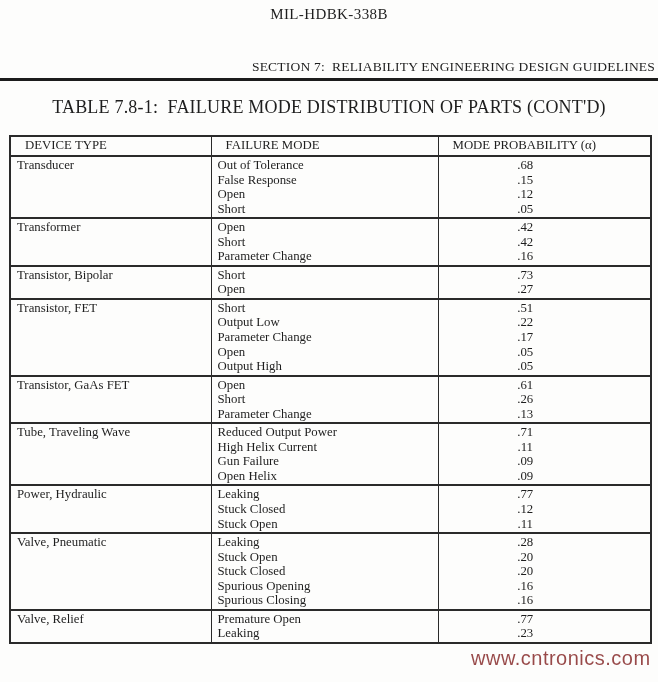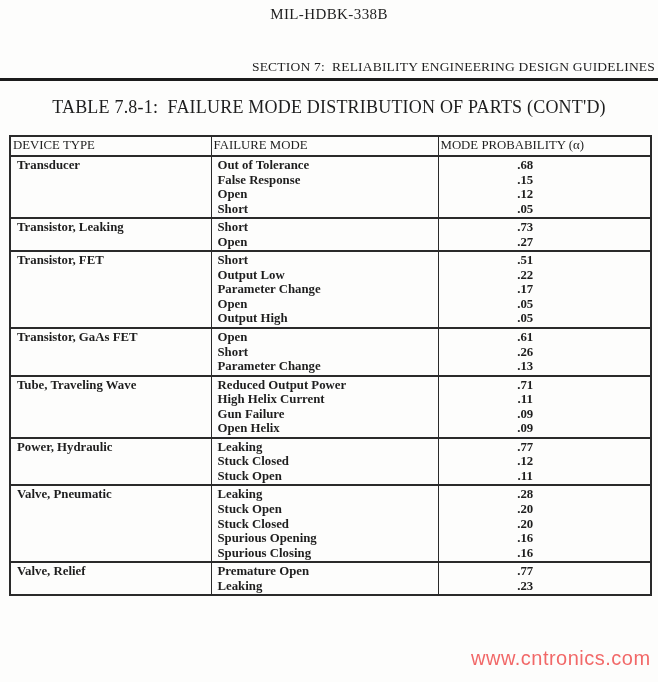--- a/index.html
+++ b/index.html
@@ -54,36 +54,35 @@
     background: transparent;
   }
   table.failure-table col.c1 { width: 201px; }
   table.failure-table col.c2 { width: 227px; }
   table.failure-table col.c3 { width: 213px; }
   table.failure-table { border: 2px solid #2a2a2a; }
   table.failure-table th {
     font-weight: normal;
     text-align: left;
     font-size: 12.8px;
-    padding: 1px 4px 2px 2px;
+    padding: 1px 4px 2px 14px;
     border: 1px solid #2a2a2a;
     border-bottom: 2px solid #2a2a2a;
     height: 15px;
     white-space: nowrap;
     overflow: hidden;
   }
   table.failure-table td {
     vertical-align: top;
     font-size: 12.8px;
     padding: 1px 4px 1px 6px;
     border: 1px solid #2a2a2a;
     border-top: 2px solid #2a2a2a;
     border-bottom: 2px solid #2a2a2a;
     overflow: hidden;
-    font-weight: bold;
   }
   table.failure-table td.prob-cell { padding-left: 12px; padding-right: 50px; }
   .cell-line {
     height: 14.55px;
     line-height: 14.55px;
     white-space: nowrap;
   }
   .prob-cell .cell-line { text-align: center; }
   .watermark {
     position: absolute;
@@ -135,21 +134,36 @@
           </td>
           <td class="prob-cell">
             <div class="cell-line">.68</div>
             <div class="cell-line">.15</div>
             <div class="cell-line">.12</div>
             <div class="cell-line">.05</div>
           </td>
         </tr>
         <tr>
           <td>
-            <div class="cell-line">Transistor, Leaking</div>
+            <div class="cell-line">Transformer</div>
+          </td>
+          <td>
+            <div class="cell-line">Open</div>
+            <div class="cell-line">Short</div>
+            <div class="cell-line">Parameter Change</div>
+          </td>
+          <td class="prob-cell">
+            <div class="cell-line">.42</div>
+            <div class="cell-line">.42</div>
+            <div class="cell-line">.16</div>
+          </td>
+        </tr>
+        <tr>
+          <td>
+            <div class="cell-line">Transistor, Bipolar</div>
           </td>
           <td>
             <div class="cell-line">Short</div>
             <div class="cell-line">Open</div>
           </td>
           <td class="prob-cell">
             <div class="cell-line">.73</div>
             <div class="cell-line">.27</div>
           </td>
         </tr>
@@ -247,15 +261,15 @@
             <div class="cell-line">Leaking</div>
           </td>
           <td class="prob-cell">
             <div class="cell-line">.77</div>
             <div class="cell-line">.23</div>
           </td>
         </tr>
       </tbody>
   </table>
 
-  <div class="watermark" style="color: #ef4444;">www.cntronics.com</div>
+  <div class="watermark" style="color: #7f1d1d;">www.cntronics.com</div>
 
 </div>
 
 </body></html>

